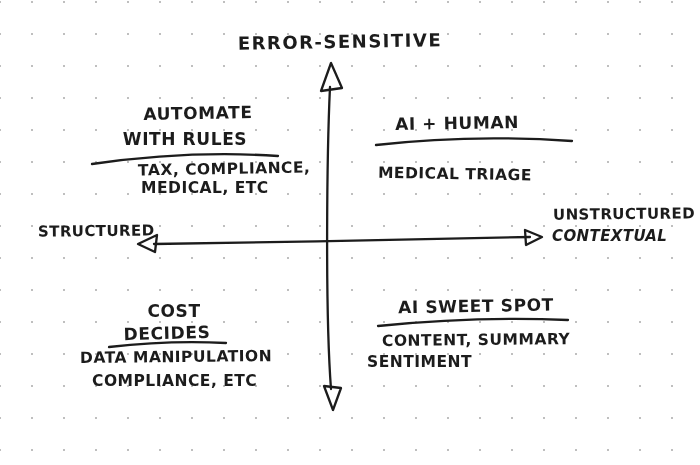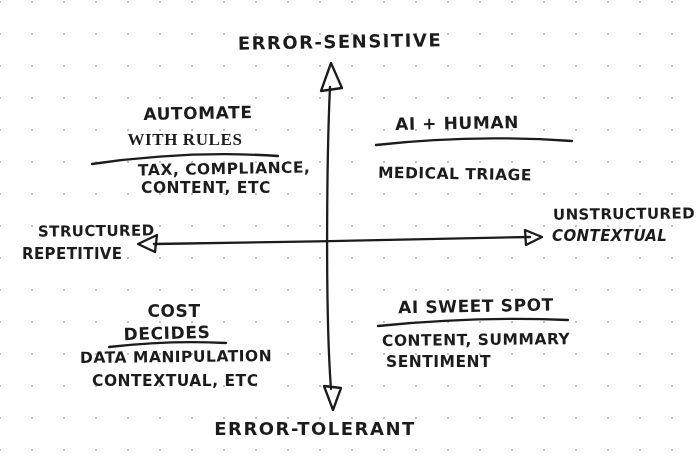--- a/index.html
+++ b/index.html
@@ -68,38 +68,36 @@
     <path d="M138,244 L157,235 L155,252 Z"></path>
     <path d="M542,237 L525,230 L526,245 Z"></path>
     <path d="M92,164 Q190,150 278,156"></path>
     <path d="M376,145 Q470,134 572,141"></path>
     <path d="M109,347 Q170,340 226,343"></path>
     <path d="M378,326 Q475,316 568,320"></path>
   </svg>
 
   <div class="lbl axis-title centered r-n1c" style="left:340px; top:33px;">ERROR-SENSITIVE</div>
 
-  <div class="lbl axis-title centered" style="left:315px; top:420px;">ERROR-TOLERANT</div>
 
   <div class="lbl side-label r-n05" style="left:38px; top:224px;">STRUCTURED</div>
-  <div class="lbl side-label" style="left:22px; top:247px;">REPETITIVE</div>
 
   <div class="lbl side-label r-n05" style="left:553px; top:207px;">UNSTRUCTURED</div>
   <div class="lbl side-label" style="left:552px; top:229px;font-style:italic;">CONTEXTUAL</div>
 
   <div class="lbl q-title centered r-n1c" style="left:198px; top:105px;">AUTOMATE</div>
-  <div class="lbl q-title centered" style="left:185px; top:131px;font-family:Liberation Serif, serif;">WITH RULES</div>
+  <div class="lbl q-title centered" style="left:185px; top:131px;">WITH RULES</div>
   <div class="lbl q-detail r-n1" style="left:138px; top:162px;">TAX, COMPLIANCE,</div>
-  <div class="lbl q-detail" style="left:141px; top:181px;">CONTENT, ETC</div>
+  <div class="lbl q-detail" style="left:141px; top:181px;">MEDICAL, ETC</div>
 
   <div class="lbl q-title centered r-n1c" style="left:457px; top:115px;">AI + HUMAN</div>
   <div class="lbl q-detail r-p1" style="left:378px; top:167px;">MEDICAL TRIAGE</div>
 
   <div class="lbl q-title centered" style="left:174px; top:303px;text-align:right;">COST</div>
   <div class="lbl q-title centered r-n2c" style="left:167px; top:325px;">DECIDES</div>
   <div class="lbl q-detail r-n05" style="left:80px; top:350px;">DATA MANIPULATION</div>
-  <div class="lbl q-detail" style="left:92px; top:374px;">CONTEXTUAL, ETC</div>
+  <div class="lbl q-detail" style="left:92px; top:374px;">COMPLIANCE, ETC</div>
 
   <div class="lbl q-title centered r-n1c" style="left:476px; top:298px;">AI SWEET SPOT</div>
   <div class="lbl q-detail r-n05" style="left:382px; top:333px;">CONTENT, SUMMARY</div>
-  <div class="lbl q-detail" style="left:386px; top:355px;">SENTIMENT</div>
+  <div class="lbl q-detail" style="left:367px; top:355px;">SENTIMENT</div>
 
 </div>
 
 </body></html>

